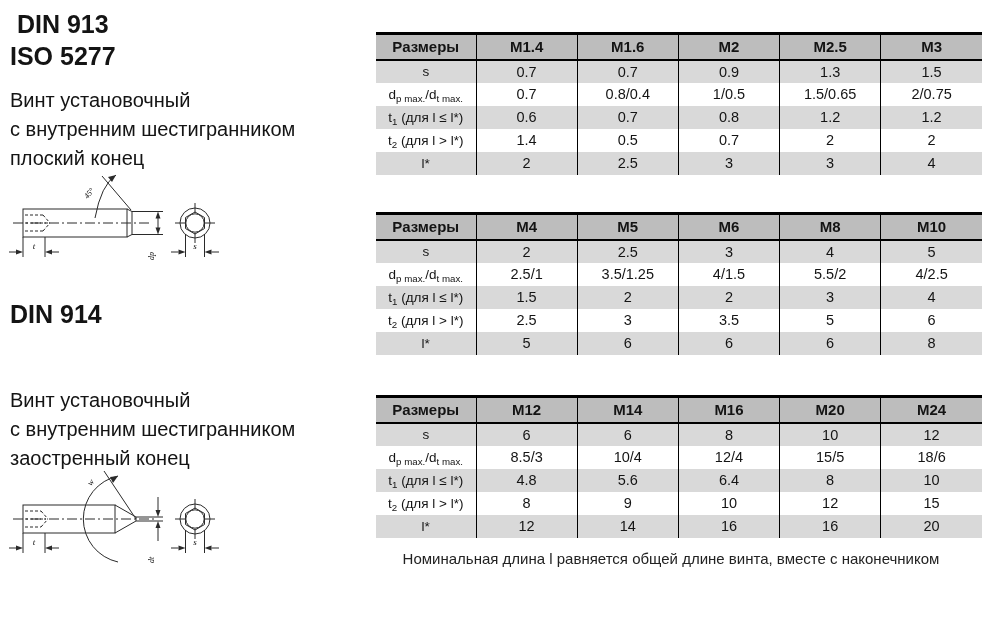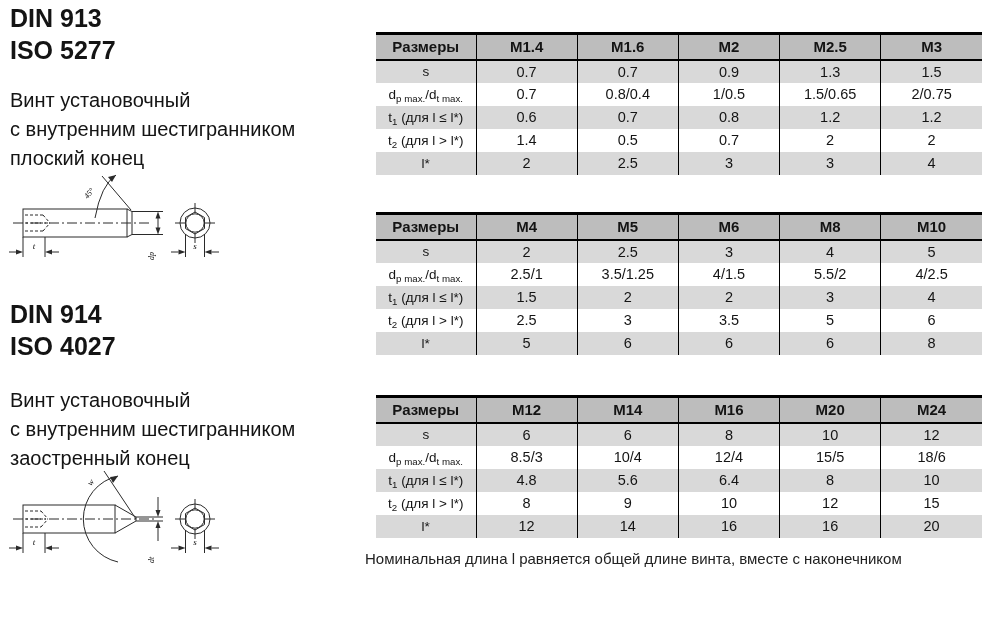--- a/index.html
+++ b/index.html
@@ -9,21 +9,21 @@
     --border:#000000;
     --text:#141414;
   }
   *{box-sizing:border-box;margin:0;padding:0;}
   html,body{background:#fff;}
   body{font-family:"Liberation Sans",sans-serif;color:var(--text);}
   .page{position:relative;width:984px;height:628px;background:#fff;overflow:hidden;}
 
   
   .std-heading{position:absolute;left:10px;font-size:25px;font-weight:bold;line-height:32px;letter-spacing:0;}
-  .std-heading.one{top:2px;}
+  .std-heading.one{top:8px;text-align:center;}
   .std-heading.two{top:298px;}
   .desc{position:absolute;left:10px;font-size:20px;line-height:29px;}
   .desc.one{top:86px;}
   .desc.two{top:386px;}
 
   .drawing{position:absolute;left:5px;}
   .drawing.one{top:165px;}
   .drawing.two{top:462px;}
   .drawing svg{display:block;}
   .drawing path,.drawing rect,.drawing circle,.drawing polygon.hex,.drawing line{fill:none;stroke:#2a2a2a;stroke-width:1;}
@@ -41,21 +41,21 @@
   .dim-table tbody th,.dim-table tbody td{height:23px;font-weight:normal;}
   .dim-table tbody td{font-size:14.5px;}
   .dim-table tbody th.rowlabel{font-size:13.5px;}
   .dim-table tbody tr:nth-child(odd){background:var(--row-alt-bg);}
   .dim-table tbody tr:nth-child(even){background:var(--row-bg);}
   sub{font-size:0.72em;vertical-align:-0.3em;line-height:0;}
 
   
   .notes{position:absolute;left:365px;top:550px;width:612px;font-size:15px;color:#222;}
   .notes p{line-height:18px;}
-  .notes p.first{margin-bottom:14px;}
+  .notes p.first{margin-bottom:14px;text-align:center;}
   .notes p.mid{margin-bottom:7px;}
 </style>
 </head>
 <body>
 
 <div class="page">
 
   <div class="std-heading one">
     <div>DIN 913</div>
     <div>ISO 5277</div>
@@ -103,21 +103,20 @@
         <path d="M166 87 H173.5 M206.5 87 H214"></path>
         <polygon class="arrow" points="180.5,87 173.5,84.5 173.5,89.5"></polygon>
         <polygon class="arrow" points="199.5,87 206.5,84.5 206.5,89.5"></polygon>
         <text x="190" y="84" font-size="9" text-anchor="middle">s</text>
       </g>
     </svg>
   </div>
 
   <div class="std-heading two">
     <div>DIN 914</div>
-    <div>ISO 4027</div>
   </div>
   <div class="desc two">
     <div>Винт установочный</div>
     <div>с внутренним шестигранником</div>
     <div>заостренный конец</div>
   </div>
 
   <div class="drawing two">
     <svg width="240" height="110" viewBox="0 0 240 110">
       <g>

